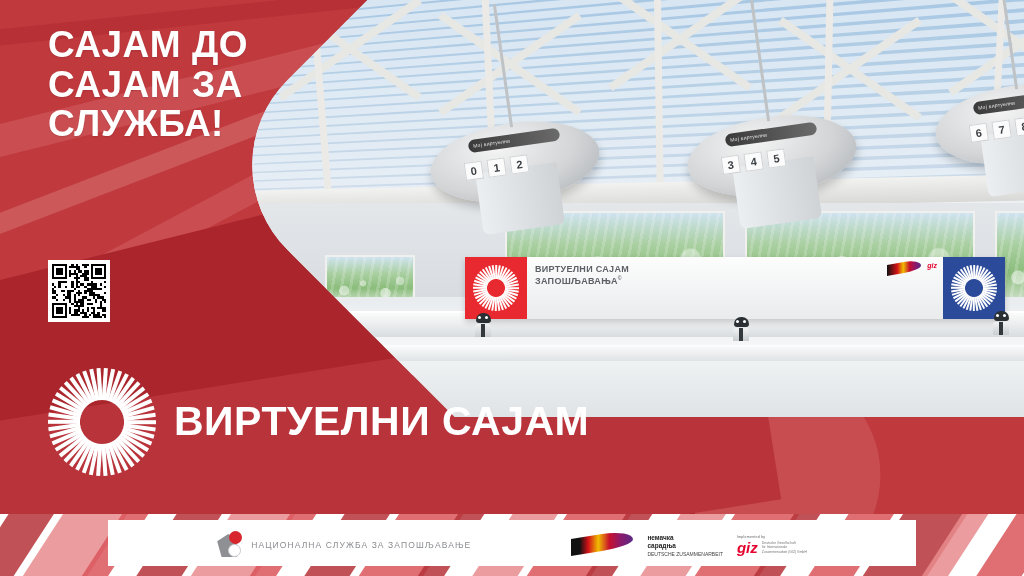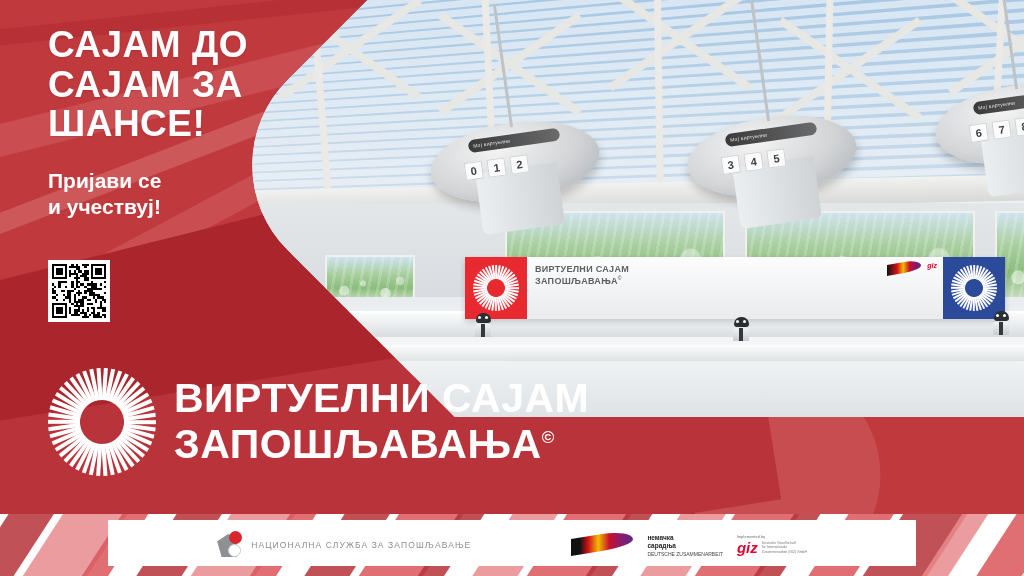--- a/index.html
+++ b/index.html
@@ -556,27 +556,23 @@
           <div class="body"></div>
         </div>
 
       </div>
     </div>
   </div>
 
   <div class="headline">
     <div>САЈАМ ДО</div>
     <div>САЈАМ ЗА</div>
-    <div>ШАНСЕ!</div>
+    <div>СЛУЖБА!</div>
   </div>
 
-  <div class="subline">
-    <div>Пријави се</div>
-    <div>и учествуј!</div>
-  </div>
 
 
   <div class="qr">
     <div class="grid" id="qrgrid" style="position: relative; background: rgb(255, 255, 255);">
         <div style="position: absolute; background: rgb(0, 0, 0); width: 2.16px; height: 2.16px; left: 0px; top: 0px;"></div>
         <div style="position: absolute; background: rgb(0, 0, 0); width: 2.16px; height: 2.16px; left: 2.16px; top: 0px;"></div>
         <div style="position: absolute; background: rgb(0, 0, 0); width: 2.16px; height: 2.16px; left: 4.32px; top: 0px;"></div>
         <div style="position: absolute; background: rgb(0, 0, 0); width: 2.16px; height: 2.16px; left: 6.48px; top: 0px;"></div>
         <div style="position: absolute; background: rgb(0, 0, 0); width: 2.16px; height: 2.16px; left: 8.64px; top: 0px;"></div>
         <div style="position: absolute; background: rgb(0, 0, 0); width: 2.16px; height: 2.16px; left: 10.8px; top: 0px;"></div>
@@ -928,23 +924,20 @@
         <i style="width: 32px; height: 3.6px; background: rgb(255, 255, 255); transform: rotate(305.217deg) translate(22px, -1.8px);"></i>
         <i style="width: 32px; height: 3.6px; background: rgb(255, 255, 255); transform: rotate(313.043deg) translate(22px, -1.8px);"></i>
         <i style="width: 32px; height: 3.6px; background: rgb(255, 255, 255); transform: rotate(320.87deg) translate(22px, -1.8px);"></i>
         <i style="width: 32px; height: 3.6px; background: rgb(255, 255, 255); transform: rotate(328.696deg) translate(22px, -1.8px);"></i>
         <i style="width: 32px; height: 3.6px; background: rgb(255, 255, 255); transform: rotate(336.522deg) translate(22px, -1.8px);"></i>
         <i style="width: 32px; height: 3.6px; background: rgb(255, 255, 255); transform: rotate(344.348deg) translate(22px, -1.8px);"></i>
         <i style="width: 32px; height: 3.6px; background: rgb(255, 255, 255); transform: rotate(352.174deg) translate(22px, -1.8px);"></i>
       </div>
     <div class="brand-text">
       <div>ВИРТУЕЛНИ САЈАМ</div>
-      <div>
-        <span>ЗАПОШЉАВАЊА</span><sup>©</sup>
-      </div>
     </div>
   </div>
 
   <div class="footer">
     <div class="footer-stripes" id="fstripes">
         <div class="fstripe " style="left: -60px; width: 22px;"></div>
         <div class="fstripe d" style="left: -4px; width: 38px;"></div>
         <div class="fstripe l" style="left: 52px; width: 54px;"></div>
         <div class="fstripe " style="left: 108px; width: 22px;"></div>
         <div class="fstripe d" style="left: 164px; width: 38px;"></div>

